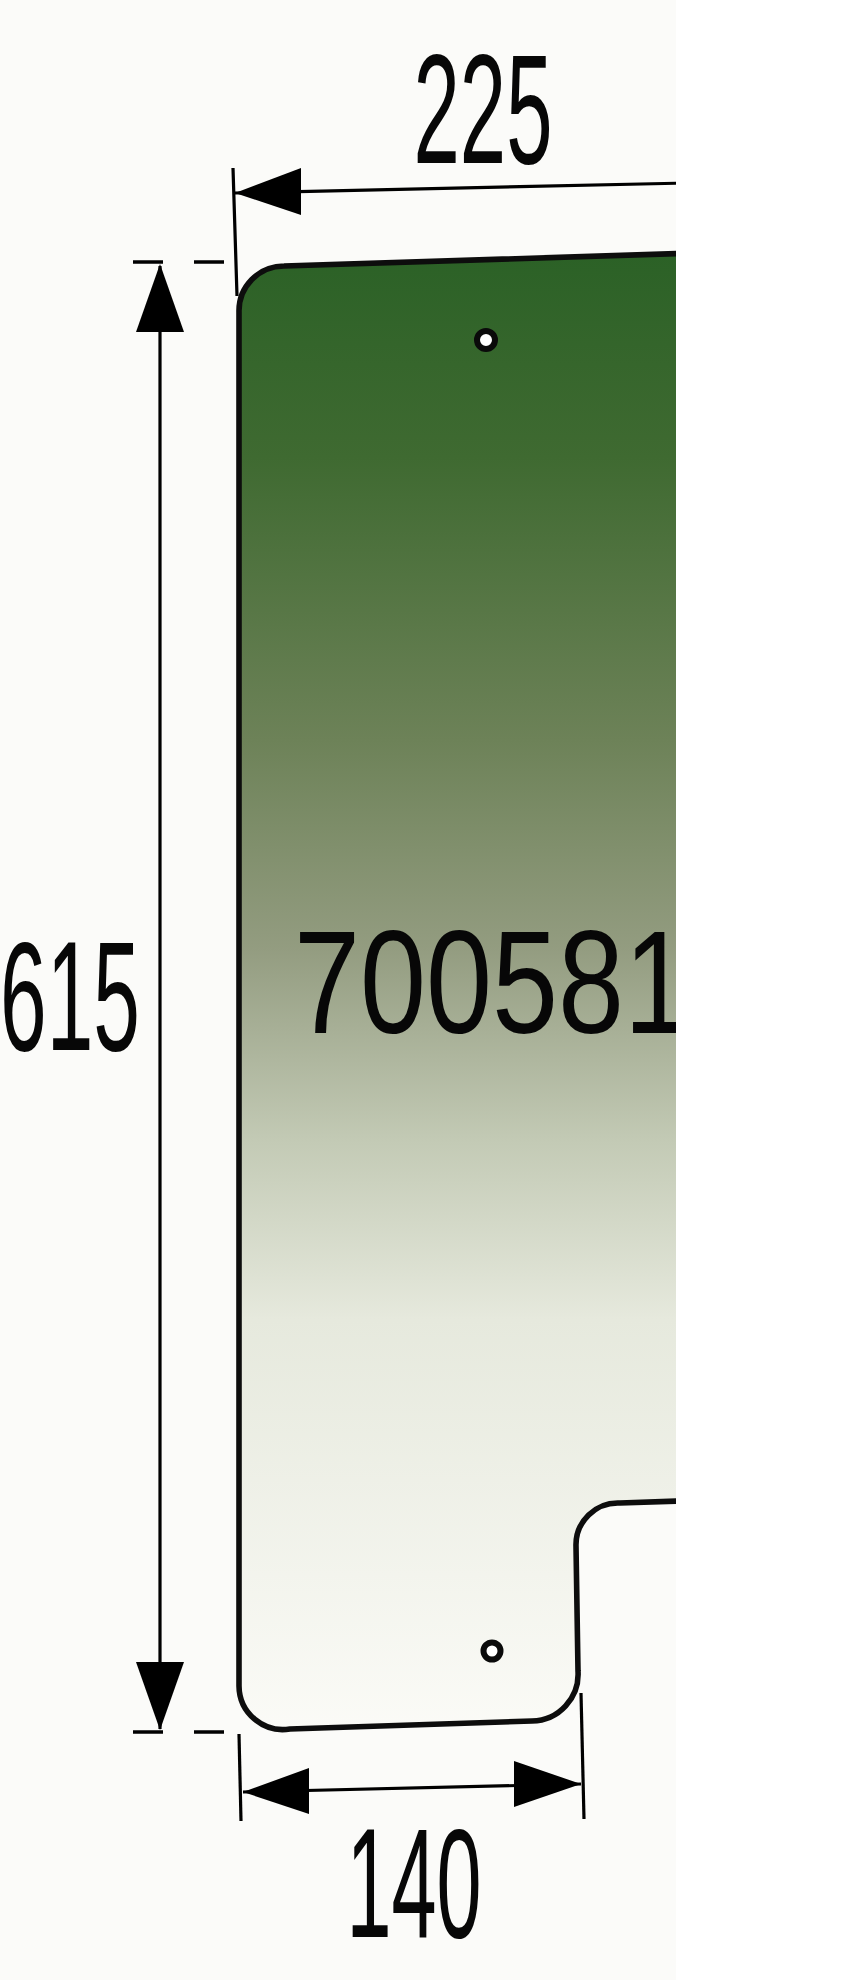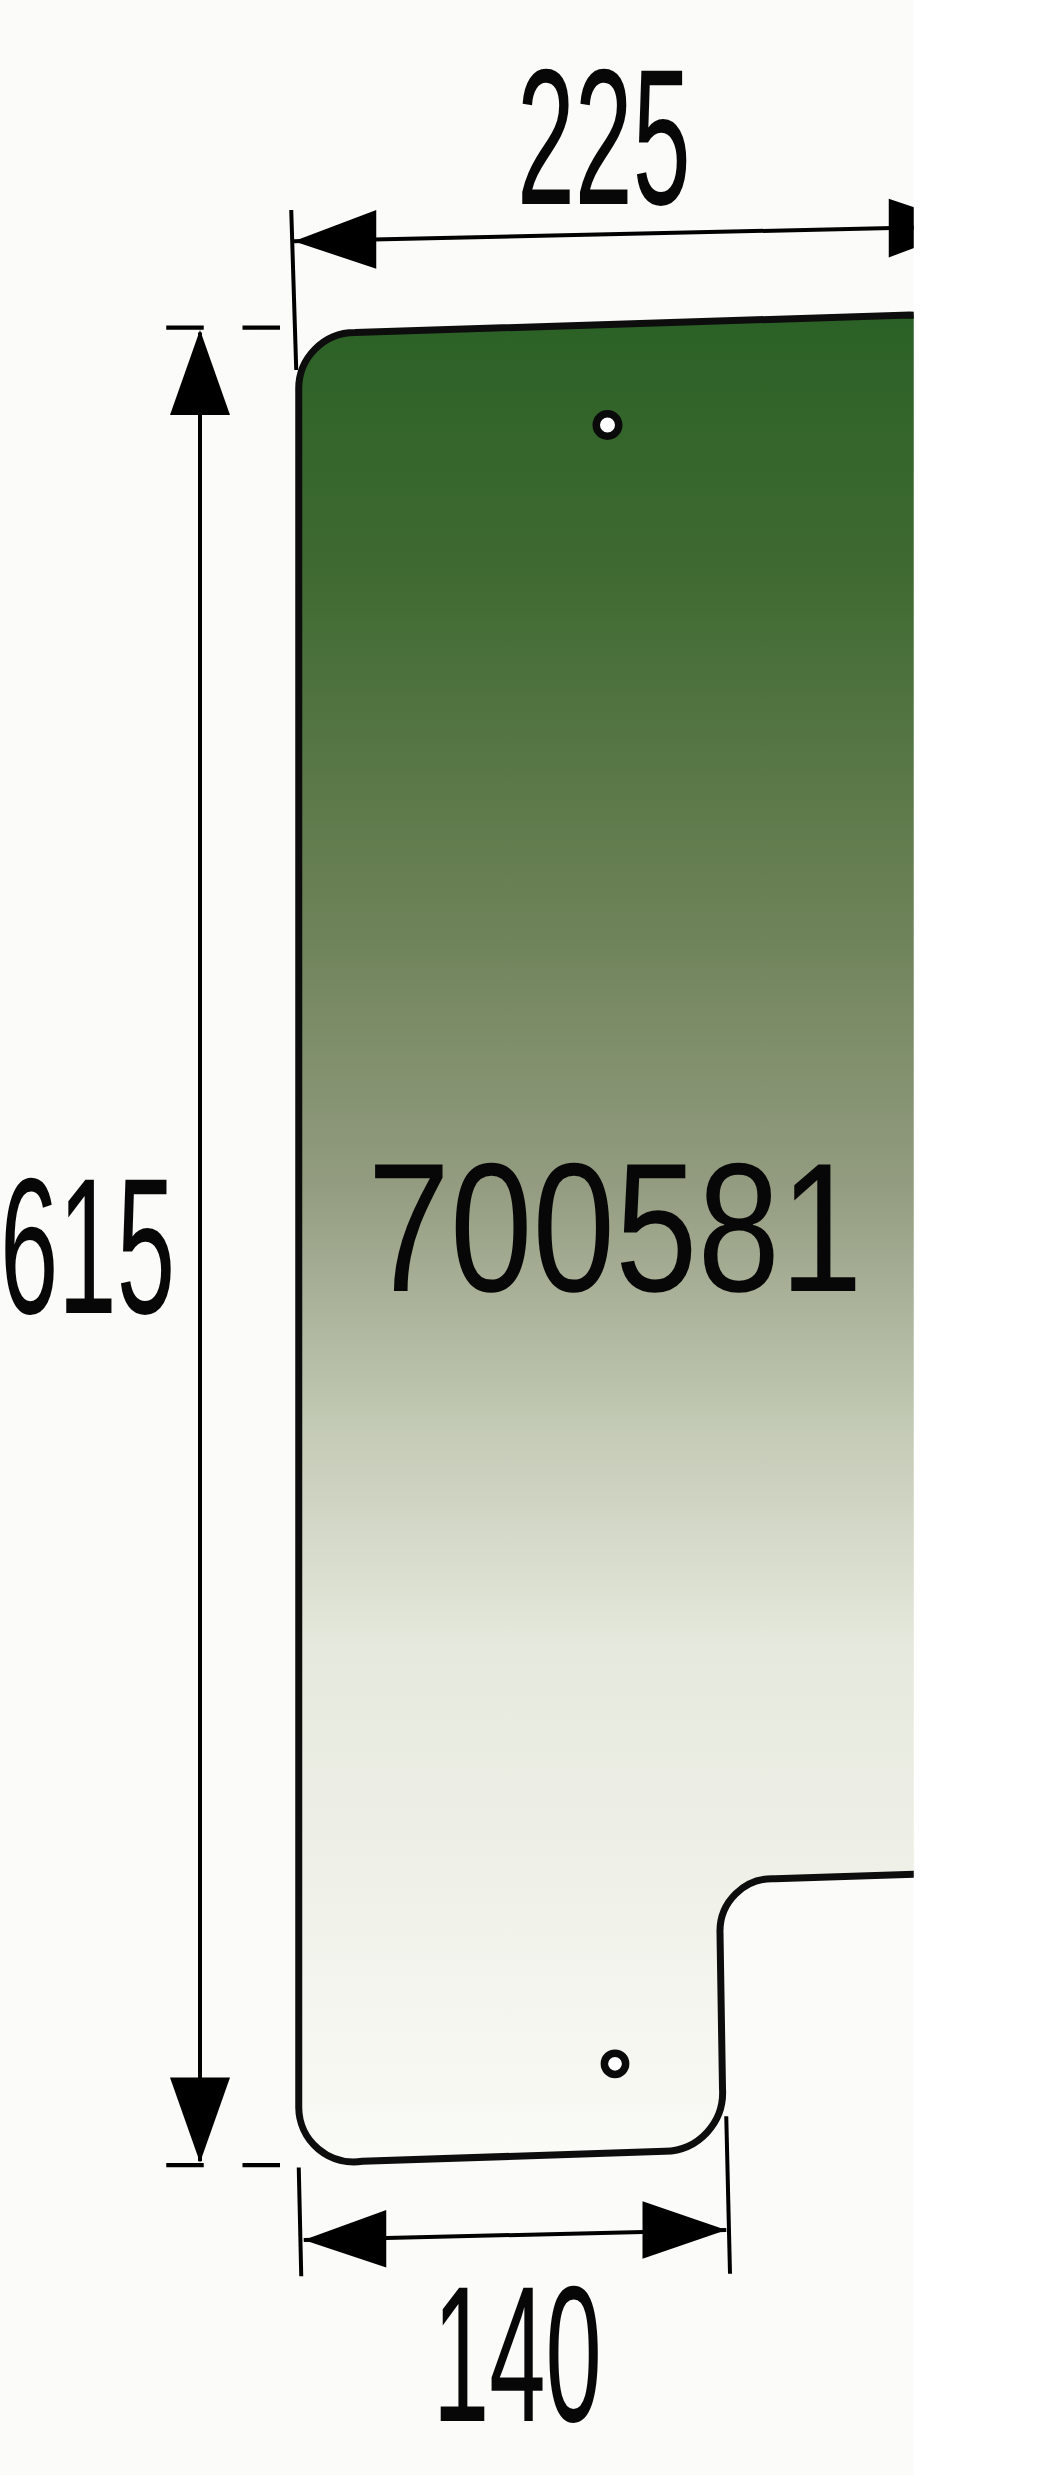--- a/index.html
+++ b/index.html
@@ -1,18 +1,18 @@
 <!DOCTYPE html>
 <html><head>
 <meta charset="utf-8">
 <style>
   html,body{margin:0;padding:0;background:#ffffff;}
   .canvas{
     position:relative;
-    width:731px;height:1980px;
+    width:676px;height:1980px;
     background:#fbfbf9;
     overflow:hidden;
     font-family:"Liberation Sans","DejaVu Sans",sans-serif;
   }
   svg text{
     font-family:"Liberation Sans","DejaVu Sans",sans-serif;
     fill:#070707;
   }
   .dim-text{font-size:155px;}
   .part-text{font-size:147px;}

